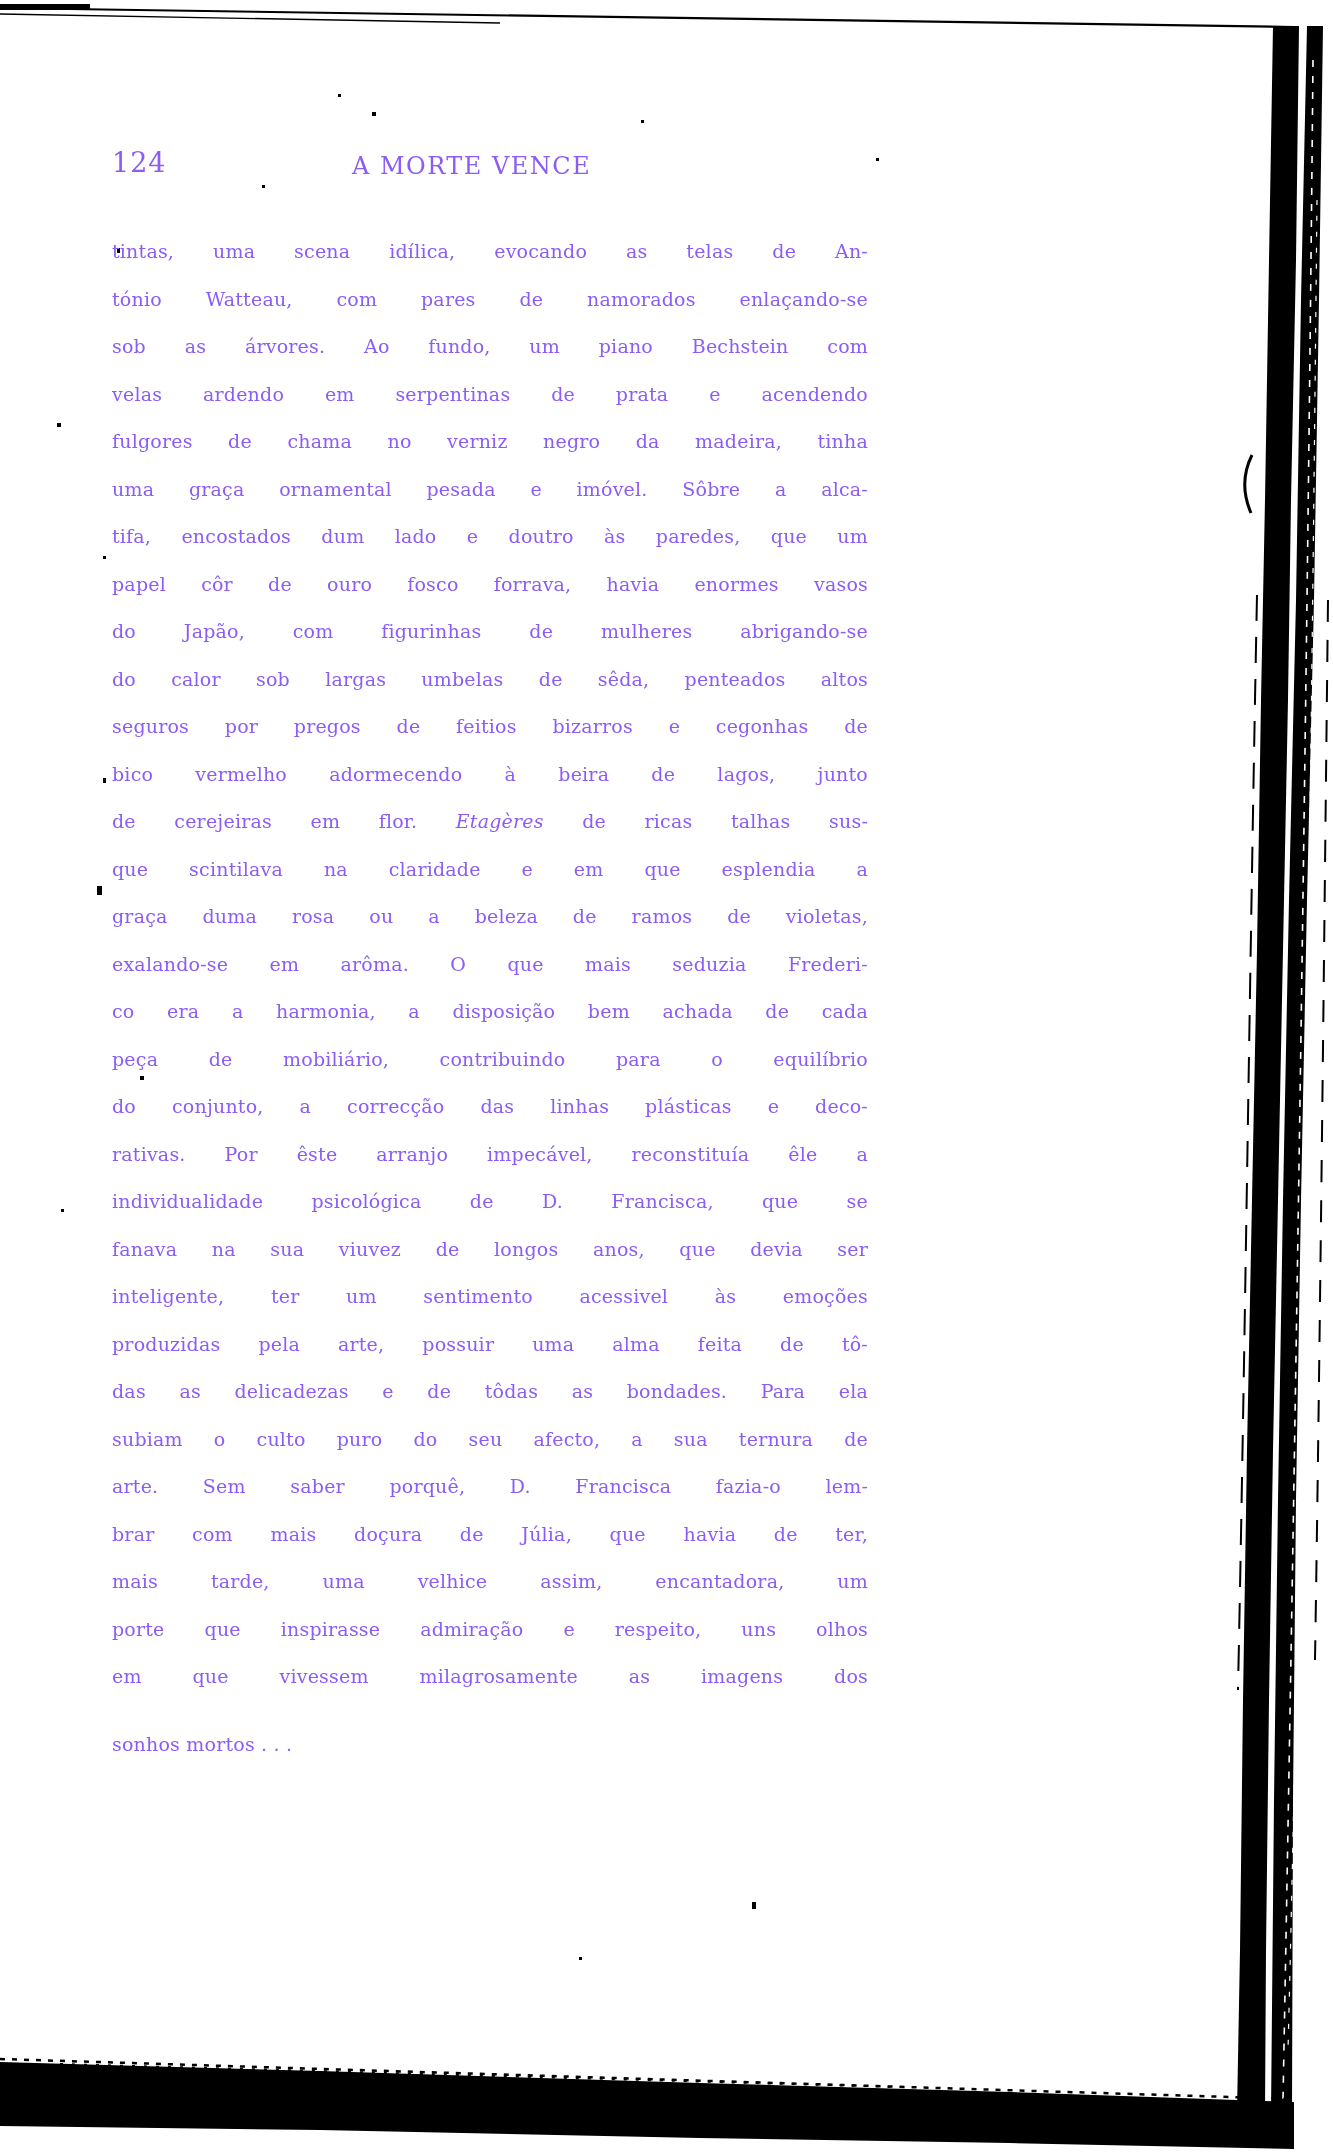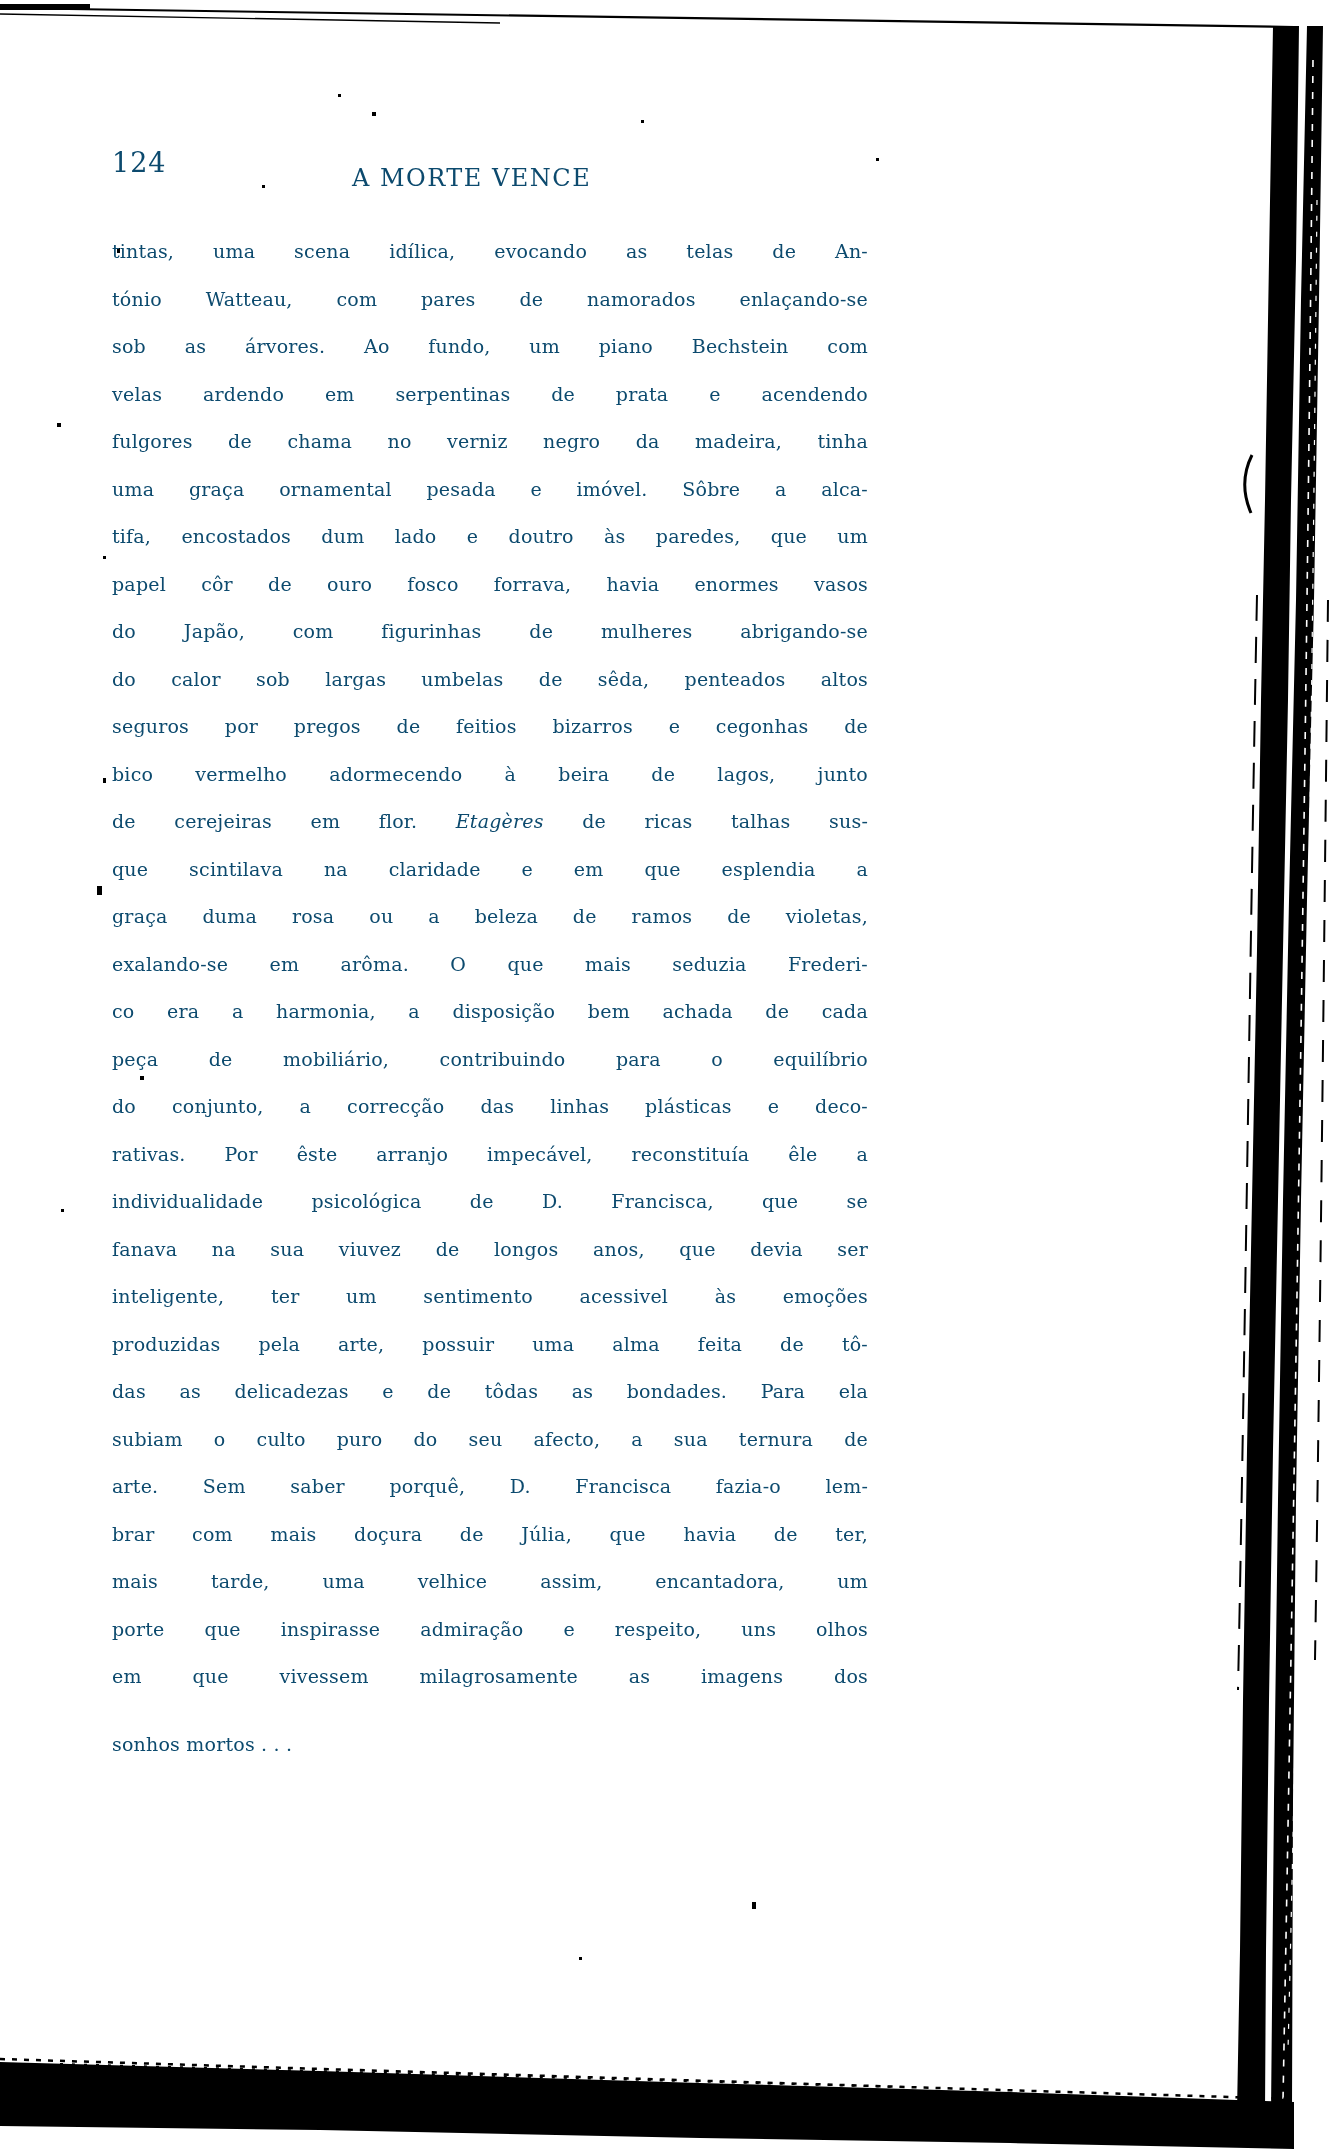--- a/index.html
+++ b/index.html
@@ -3,40 +3,39 @@
 <meta charset="utf-8">
 <style>
   html, body { margin: 0; padding: 0; background: #ffffff; }
   .page {
     position: relative;
     width: 1333px;
     height: 2155px;
     background: #ffffff;
     overflow: hidden;
     font-family: "DejaVu Serif", serif;
-    color: #0c4a6e;
+    color: #8b5cf6;
   }
   .artifacts {
     position: absolute;
     left: 0; top: 0;
     width: 1333px; height: 2155px;
     pointer-events: none;
   }
   .pagenum {
     position: absolute;
     left: 112px; top: 147px;
     font-size: 27px;
     letter-spacing: 1px;
   }
   .running-title {
     position: absolute;
     left: 352px; top: 152px;
     font-size: 24px;
     letter-spacing: 1.5px;
-    margin-top: 12px;
   }
   .textblock {
     position: absolute;
     left: 112px; top: 228px;
     width: 756px;
   }
   .line {
     font-size: 19px;
     line-height: 47.5px;
     letter-spacing: 0.2px;

